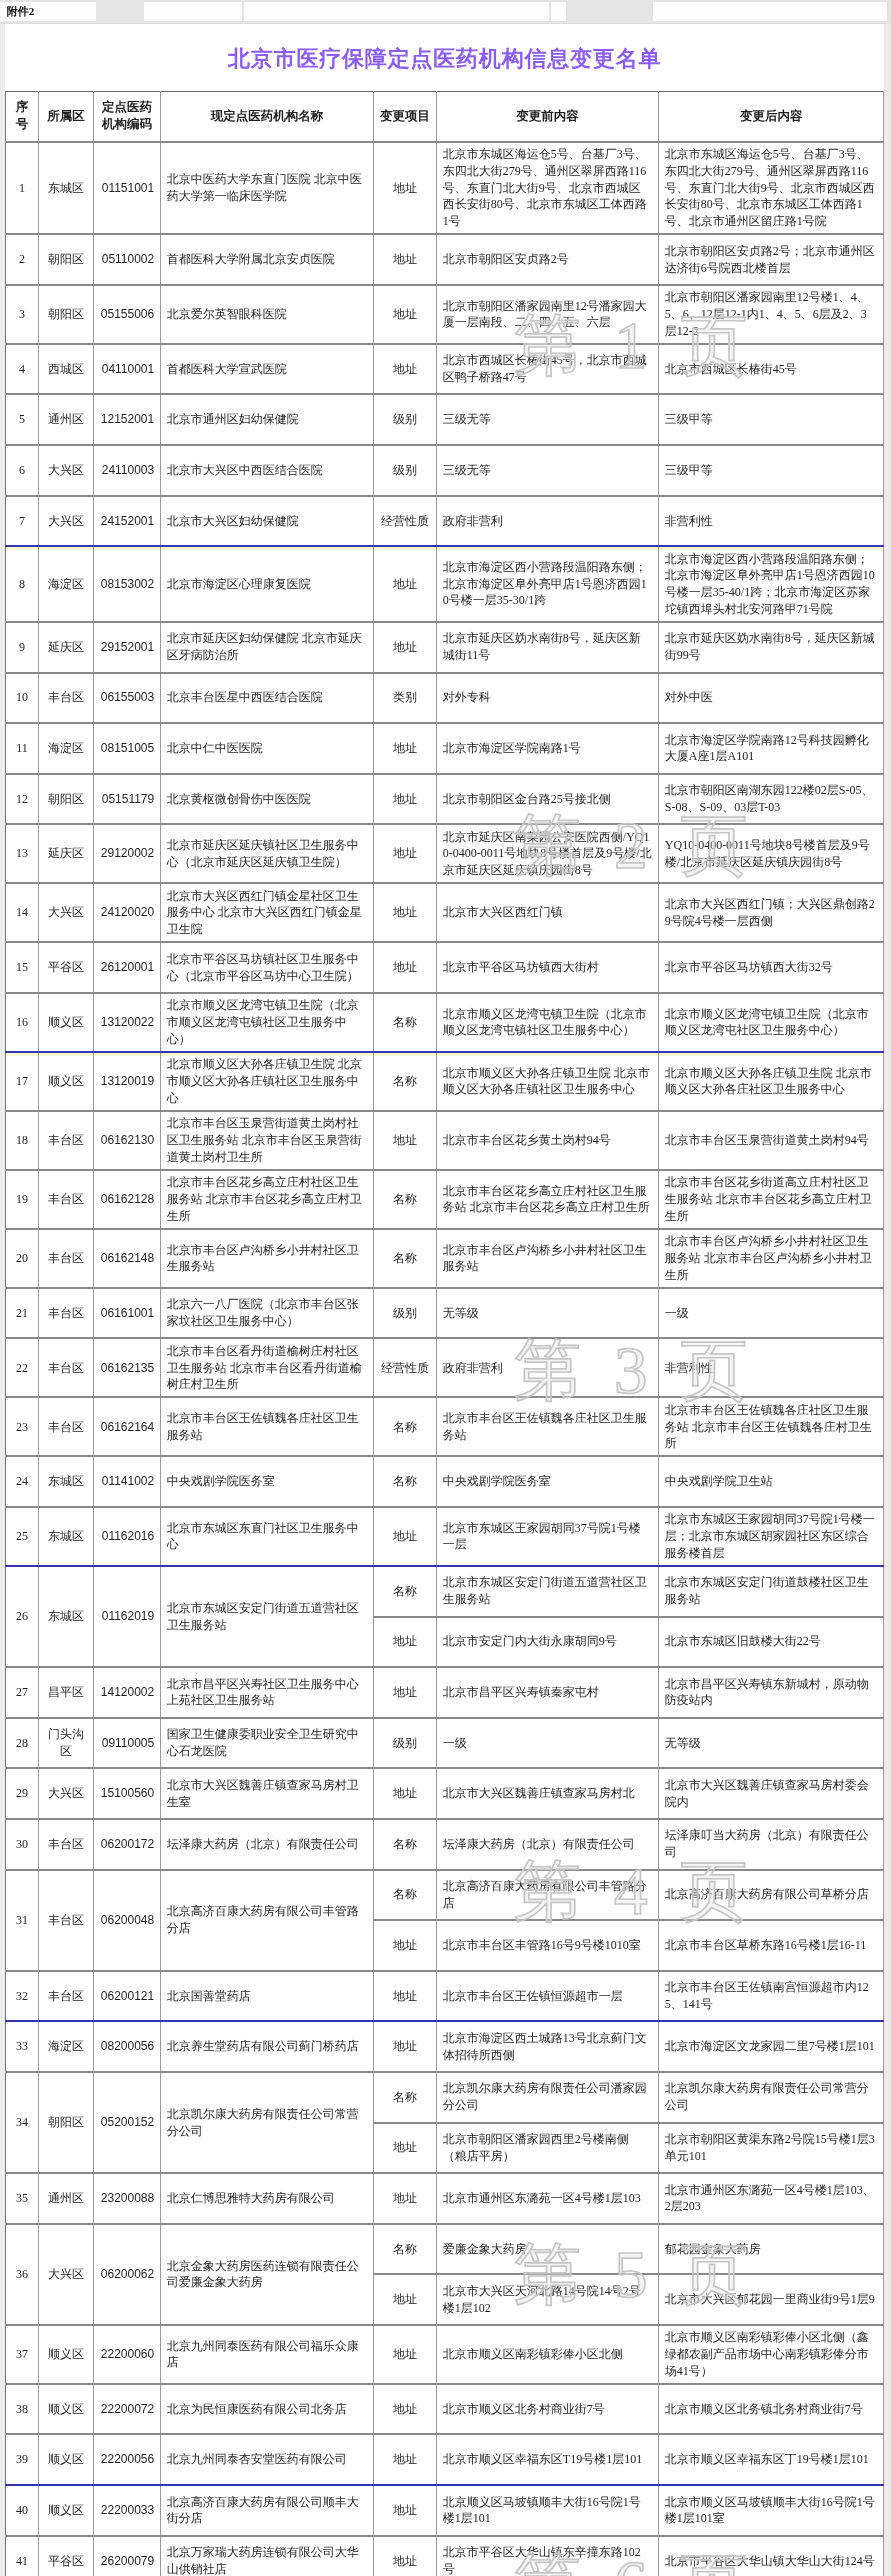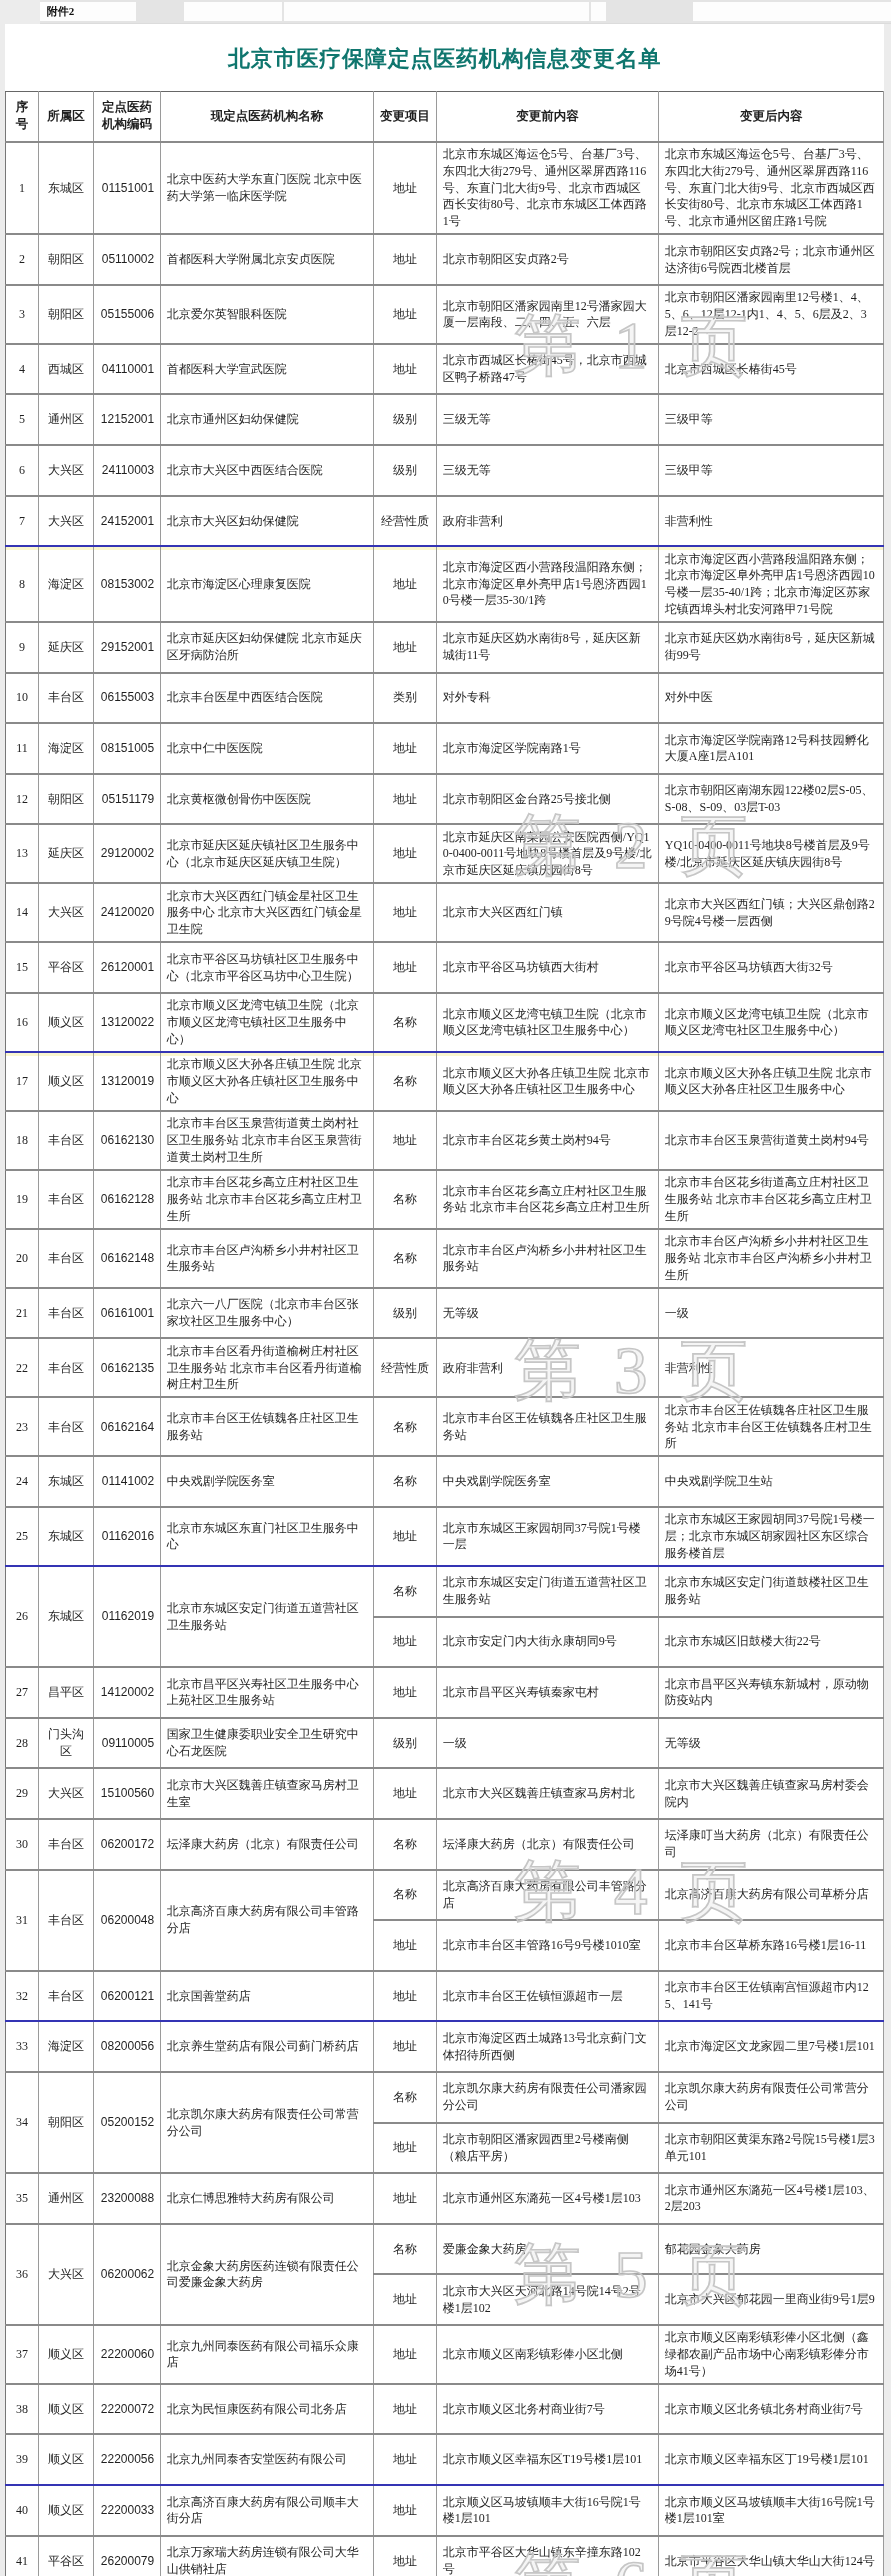--- a/index.html
+++ b/index.html
@@ -5,29 +5,29 @@
   html,body { margin:0; padding:0; }
   body {
     width:891px;
     background:#ececec;
     font-family:"Liberation Serif","DejaVu Serif",serif;
     color:#1f1f1f;
   }
   
   .topbar {
     position:relative; height:23.4px; background:#e4e4e4;
-    border-bottom:0.8px solid #dcdcdc; overflow:hidden;margin-left:40px;
+    border-bottom:0.8px solid #dcdcdc; overflow:hidden;
   }
   .topbar .blk { position:absolute; top:1.7px; height:19px; background:#fdfdfd; }
   .attach { position:absolute; left:6.7px; top:0; line-height:23.4px; font-size:11px; font-weight:bold; color:#111; z-index:2; }
   
   .page { padding:0 6.7px 5px 5px; }
   .sheet { position:relative; background:#ffffff; min-height:2537px; }
   .title {
-    text-align:center; font-size:22px; font-weight:bold; color:#0f766e;
+    text-align:center; font-size:22px; font-weight:bold; color:#8b5cf6;
     padding:20px 0 16.7px 0; letter-spacing:0.8px;
   }
   table.grid {
     width:100%; border-collapse:collapse; table-layout:fixed;
     border-left:0.8px solid #777; border-right:0.8px solid #777;
     border-top:1.7px solid #666;
     border-bottom:2.5px solid #3434b4;
   }
   .grid th, .grid td {
     border-right:0.8px solid #9a9a9a;

